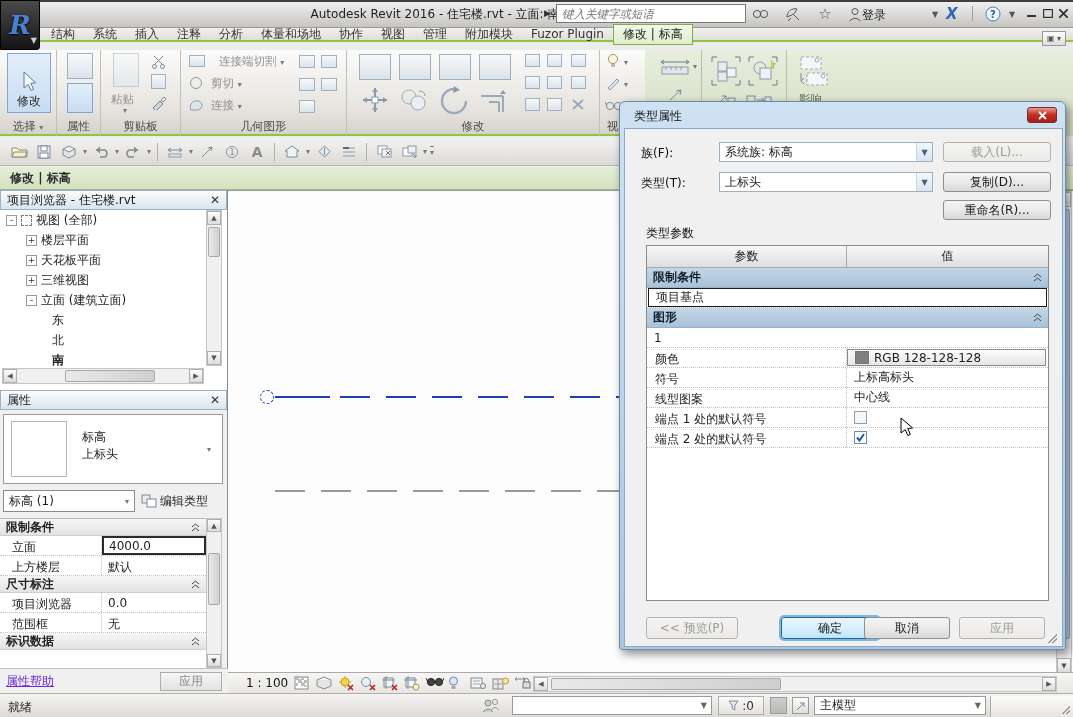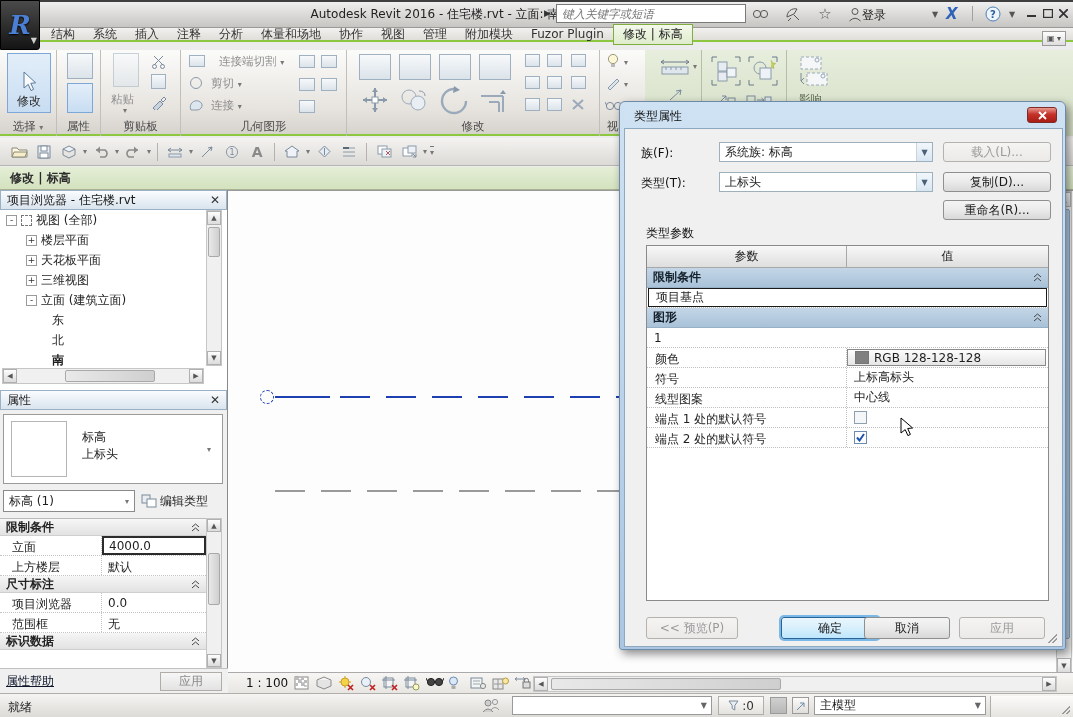--- a/index.html
+++ b/index.html
@@ -75,21 +75,21 @@
   #instcombo{position:absolute;left:3px;top:100px;width:132px;height:22px;background:#fff;border:1px solid #8a8a8a;
     display:flex;align-items:center;padding-left:5px;}
   #editType{position:absolute;left:141px;top:99px;width:84px;height:24px;display:flex;align-items:center;gap:3px;}
   .pgroup{height:17px;background:linear-gradient(#f6f6f6,#e2e2e2);border-bottom:1px solid #cfcfcf;
     display:flex;align-items:center;padding:0 6px;font-weight:bold;color:#222;}
   .pgroup svg{margin-left:auto;}
   .prow{height:20px;display:flex;border-bottom:1px dotted #c4c4c4;background:#fff;}
   .prow .pl{width:102px;padding:3px 0 0 12px;border-right:1px dotted #c4c4c4;}
   .prow .pv{flex:1;padding:3px 0 0 6px;}
   .prow .pv.sel{border:2px solid #2b2b2b;padding:1px 0 0 5px;background:#fff;}
-  #prophelp{color:#0f172a;text-decoration:underline;}
+  #prophelp{color:#6d28d9;text-decoration:underline;}
   .graybtn{border:1px solid #b0ada8;background:linear-gradient(#f6f6f6,#e3e3e3);color:#8a8a8a;
     text-align:center;}
   
   #canvas{left:228px;top:190px;width:845px;height:482px;background:#fdfdfe;border-top:1px solid #9a9a9a;}
   .lvl-blue-solid{background:#1d3faf;}
   .lvl-blue{background:repeating-linear-gradient(90deg,#1d3faf 0 30px,transparent 30px 46px);}
   .lvl-gray{background:repeating-linear-gradient(90deg,#9a9a9a 0 30px,transparent 30px 46px);}
   #lvlcircle{width:14px;height:14px;border:1.5px dashed #1d3faf;border-radius:50%;background:transparent;}
   
   #viewbar{left:228px;top:672px;width:845px;height:21px;background:linear-gradient(#f7f6f4,#e8e6e2);

